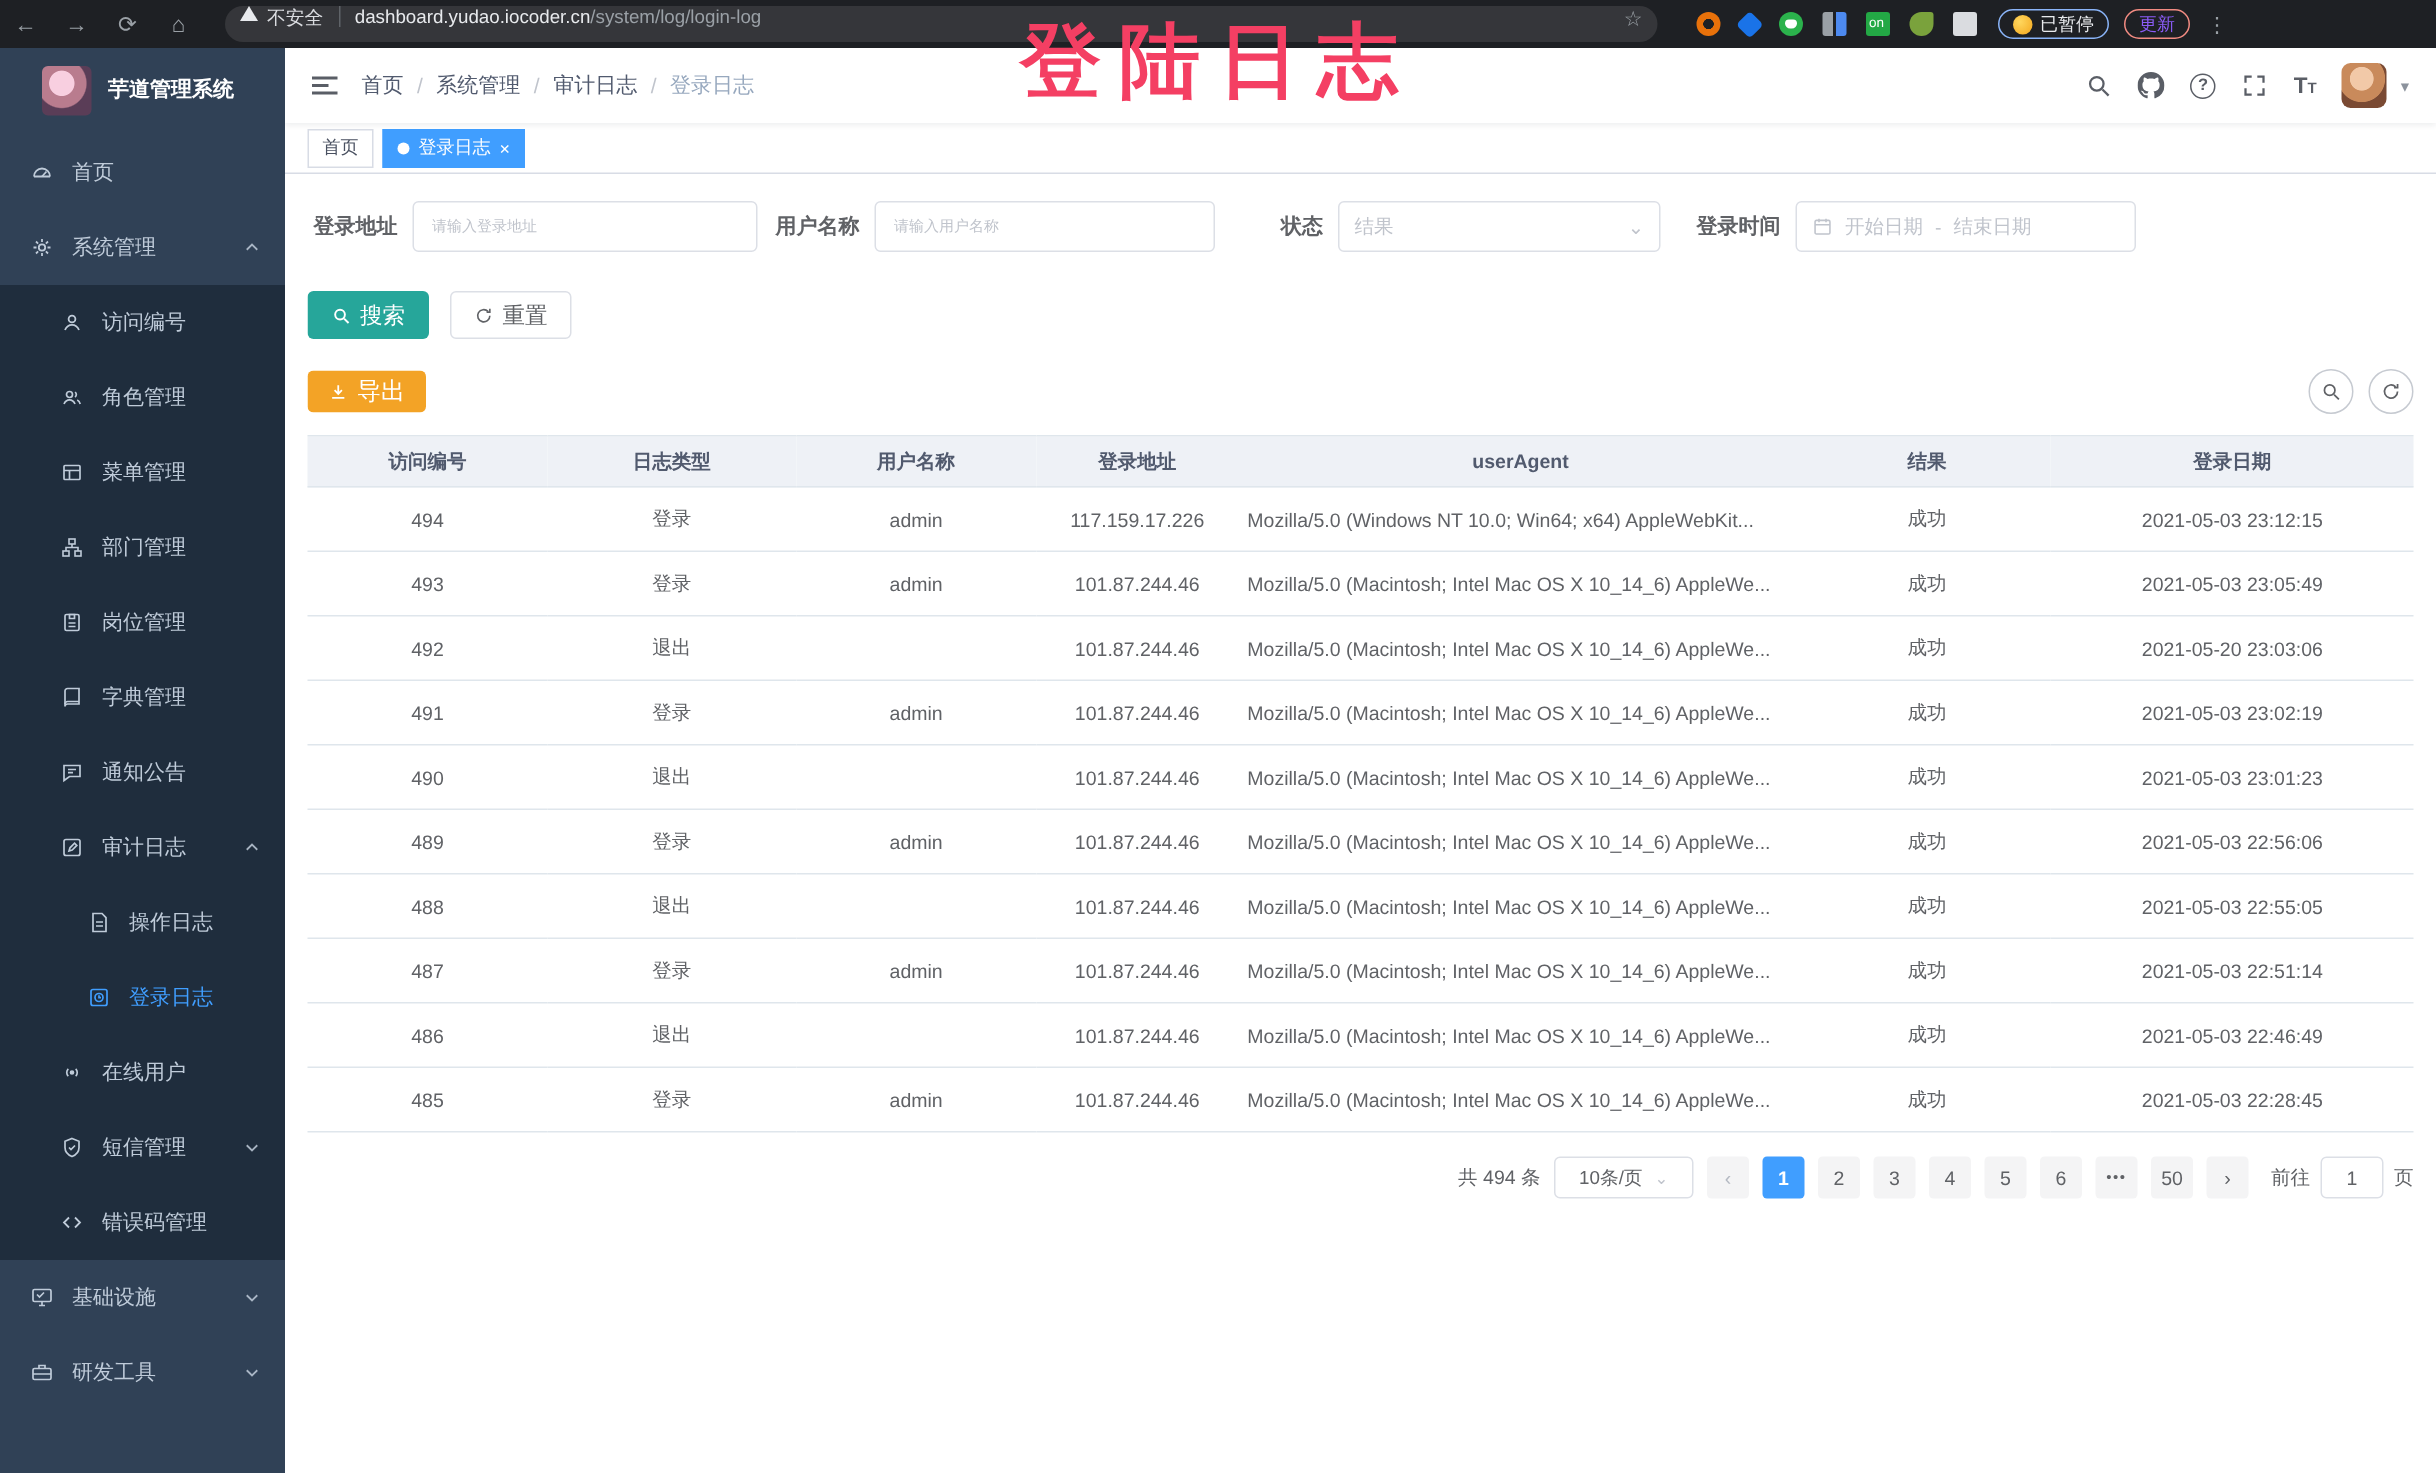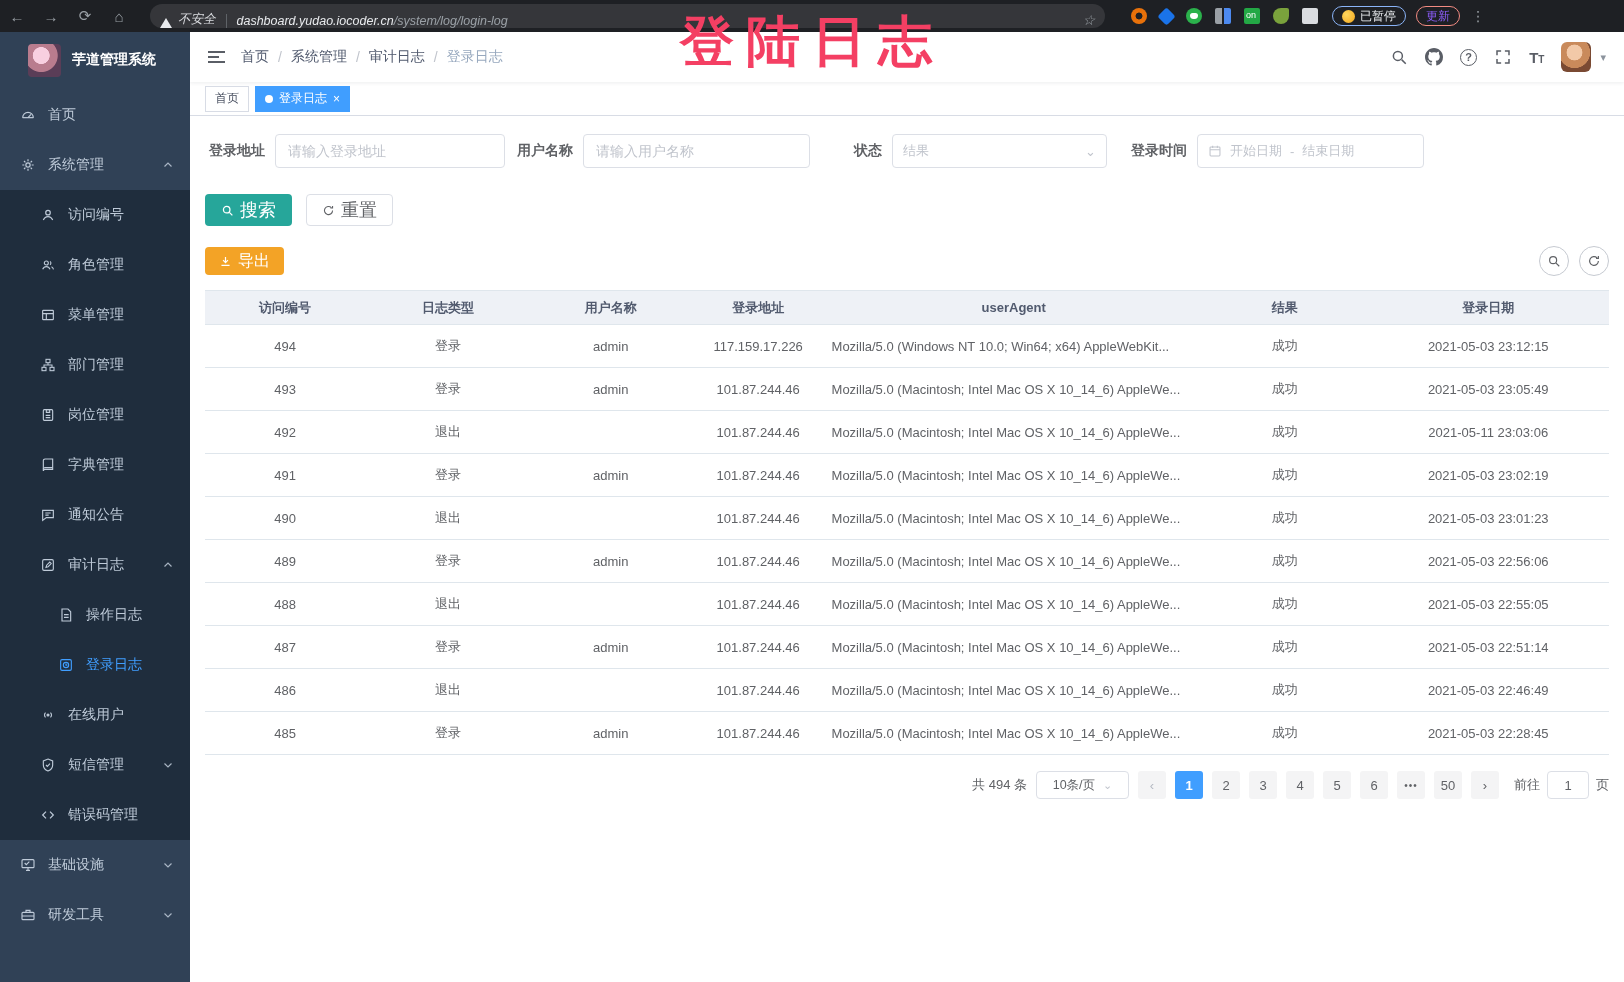--- a/index.html
+++ b/index.html
@@ -5,21 +5,21 @@
   * { margin:0; padding:0; box-sizing:border-box; }
   html,body { width:1624px; height:982px; }
   body { position:relative; overflow:hidden; background:#fff;
          font-family:"Liberation Sans", sans-serif; font-size:14px; color:#606266; }
 
   
   .browser-bar { position:absolute; left:0; top:0; width:1624px; height:32px;
                  background:#1e2024; display:flex; align-items:center; z-index:5; }
   .bnav { color:#9aa0a6; font-size:15px; width:34px; text-align:center; cursor:pointer; }
   .omnibox { margin-left:14px; width:955px; height:24px; border-radius:12px; background:#35363a;
-             display:flex; align-items:flex-end; padding:0 10px; color:#dadce0; font-size:12.5px;font-style:italic; }
+             display:flex; align-items:flex-start; padding:0 10px; color:#dadce0; font-size:12.5px; }
   .warn-tri { width:0; height:0; border-left:6px solid transparent; border-right:6px solid transparent;
               border-bottom:10px solid #e8eaed; margin-right:6px; position:relative; }
   .omni-sep { width:1px; height:14px; background:#5f6368; margin:0 10px; }
   .url-host { color:#e8eaed; }
   .url-path { color:#9aa0a6; }
   .omni-star { margin-left:auto; color:#9aa0a6; font-size:14px; }
   .ext-row { display:flex; align-items:center; margin-left:26px; gap:13px; }
   .ext { width:16px; height:16px; border-radius:50%; position:relative; }
   .ext-orange-ring { background:radial-gradient(circle at 50% 50%, #1e2024 30%, #e8710a 32%); }
   .ext-blue-gem { background:#1a73e8; border-radius:3px; transform:rotate(45deg); width:13px; height:13px; }
@@ -89,32 +89,32 @@
   .tag.active .dot { display:block; }
   .tag .close { display:none; font-size:12px; }
   .tag.active .close { display:block; }
 
   .content { padding:18px 15px 0 15px; }
 
   
   .filter-row { display:flex; align-items:center; }
   .fgroup { display:flex; align-items:center; }
   .flabel { font-weight:700; color:#606266; font-size:14px; text-align:right; padding-right:10px; }
-  .inp { height:34px; border:1px solid #dcdfe6; border-radius:4px; padding:0 12px; font-size:14px;
+  .inp { height:34px; border:1px solid #dcdfe6; border-radius:4px; padding:0 12px; font-size:10px;
          color:#606266; font-family:"Liberation Sans",sans-serif; }
   .inp::placeholder { color:#c0c4cc; }
   .sel { height:34px; border:1px solid #dcdfe6; border-radius:4px; padding:0 10px; display:flex;
          align-items:center; color:#c0c4cc; font-size:13px; cursor:pointer; }
   .sel .sel-caret { margin-left:auto; color:#c0c4cc; }
   .range { height:34px; border:1px solid #dcdfe6; border-radius:4px; display:flex; align-items:center;
            padding:0 10px; gap:8px; font-size:13px; color:#c0c4cc; cursor:pointer; }
   .range svg { width:14px; height:14px; color:#c0c4cc; }
   .btn-row { margin-top:26px; display:flex; gap:14px; }
   .btn { height:32px; border-radius:4px; display:inline-flex; align-items:center; gap:6px;
-         padding:0 15px; font-size:18px; cursor:pointer; border:1px solid transparent; }
+         padding:0 15px; font-size:15px; cursor:pointer; border:1px solid transparent; }
   .btn svg { width:13px; height:13px; }
   .btn-search { background:#26a69a; color:#fff; }
   .btn-reset { background:#fff; border-color:#dcdfe6; color:#606266; }
   .toolbar-row { margin-top:20px; display:flex; align-items:center; }
   .btn-export { background:#f3a326; color:#fff; height:28px; font-size:16px; padding:0 13px; }
   .tool-circles { margin-left:auto; display:flex; gap:10px; }
   .circ { width:30px; height:30px; border-radius:50%; border:1px solid #c6cad1; display:flex;
           align-items:center; justify-content:center; color:#606266; cursor:pointer; background:#fff; }
   .circ svg { width:14px; height:14px; }
 
@@ -559,21 +559,21 @@
         <td>成功</td>
         <td>2021-05-03 23:05:49</td>
       </tr>
           <tr>
         <td>492</td>
         <td>退出</td>
         <td></td>
         <td>101.87.244.46</td>
         <td>Mozilla/5.0 (Macintosh; Intel Mac OS X 10_14_6) AppleWe...</td>
         <td>成功</td>
-        <td>2021-05-11 23:03:06</td>
+        <td>2021-05-20 23:03:06</td>
       </tr>
           <tr>
         <td>491</td>
         <td>登录</td>
         <td>admin</td>
         <td>101.87.244.46</td>
         <td>Mozilla/5.0 (Macintosh; Intel Mac OS X 10_14_6) AppleWe...</td>
         <td>成功</td>
         <td>2021-05-03 23:02:19</td>
       </tr>

